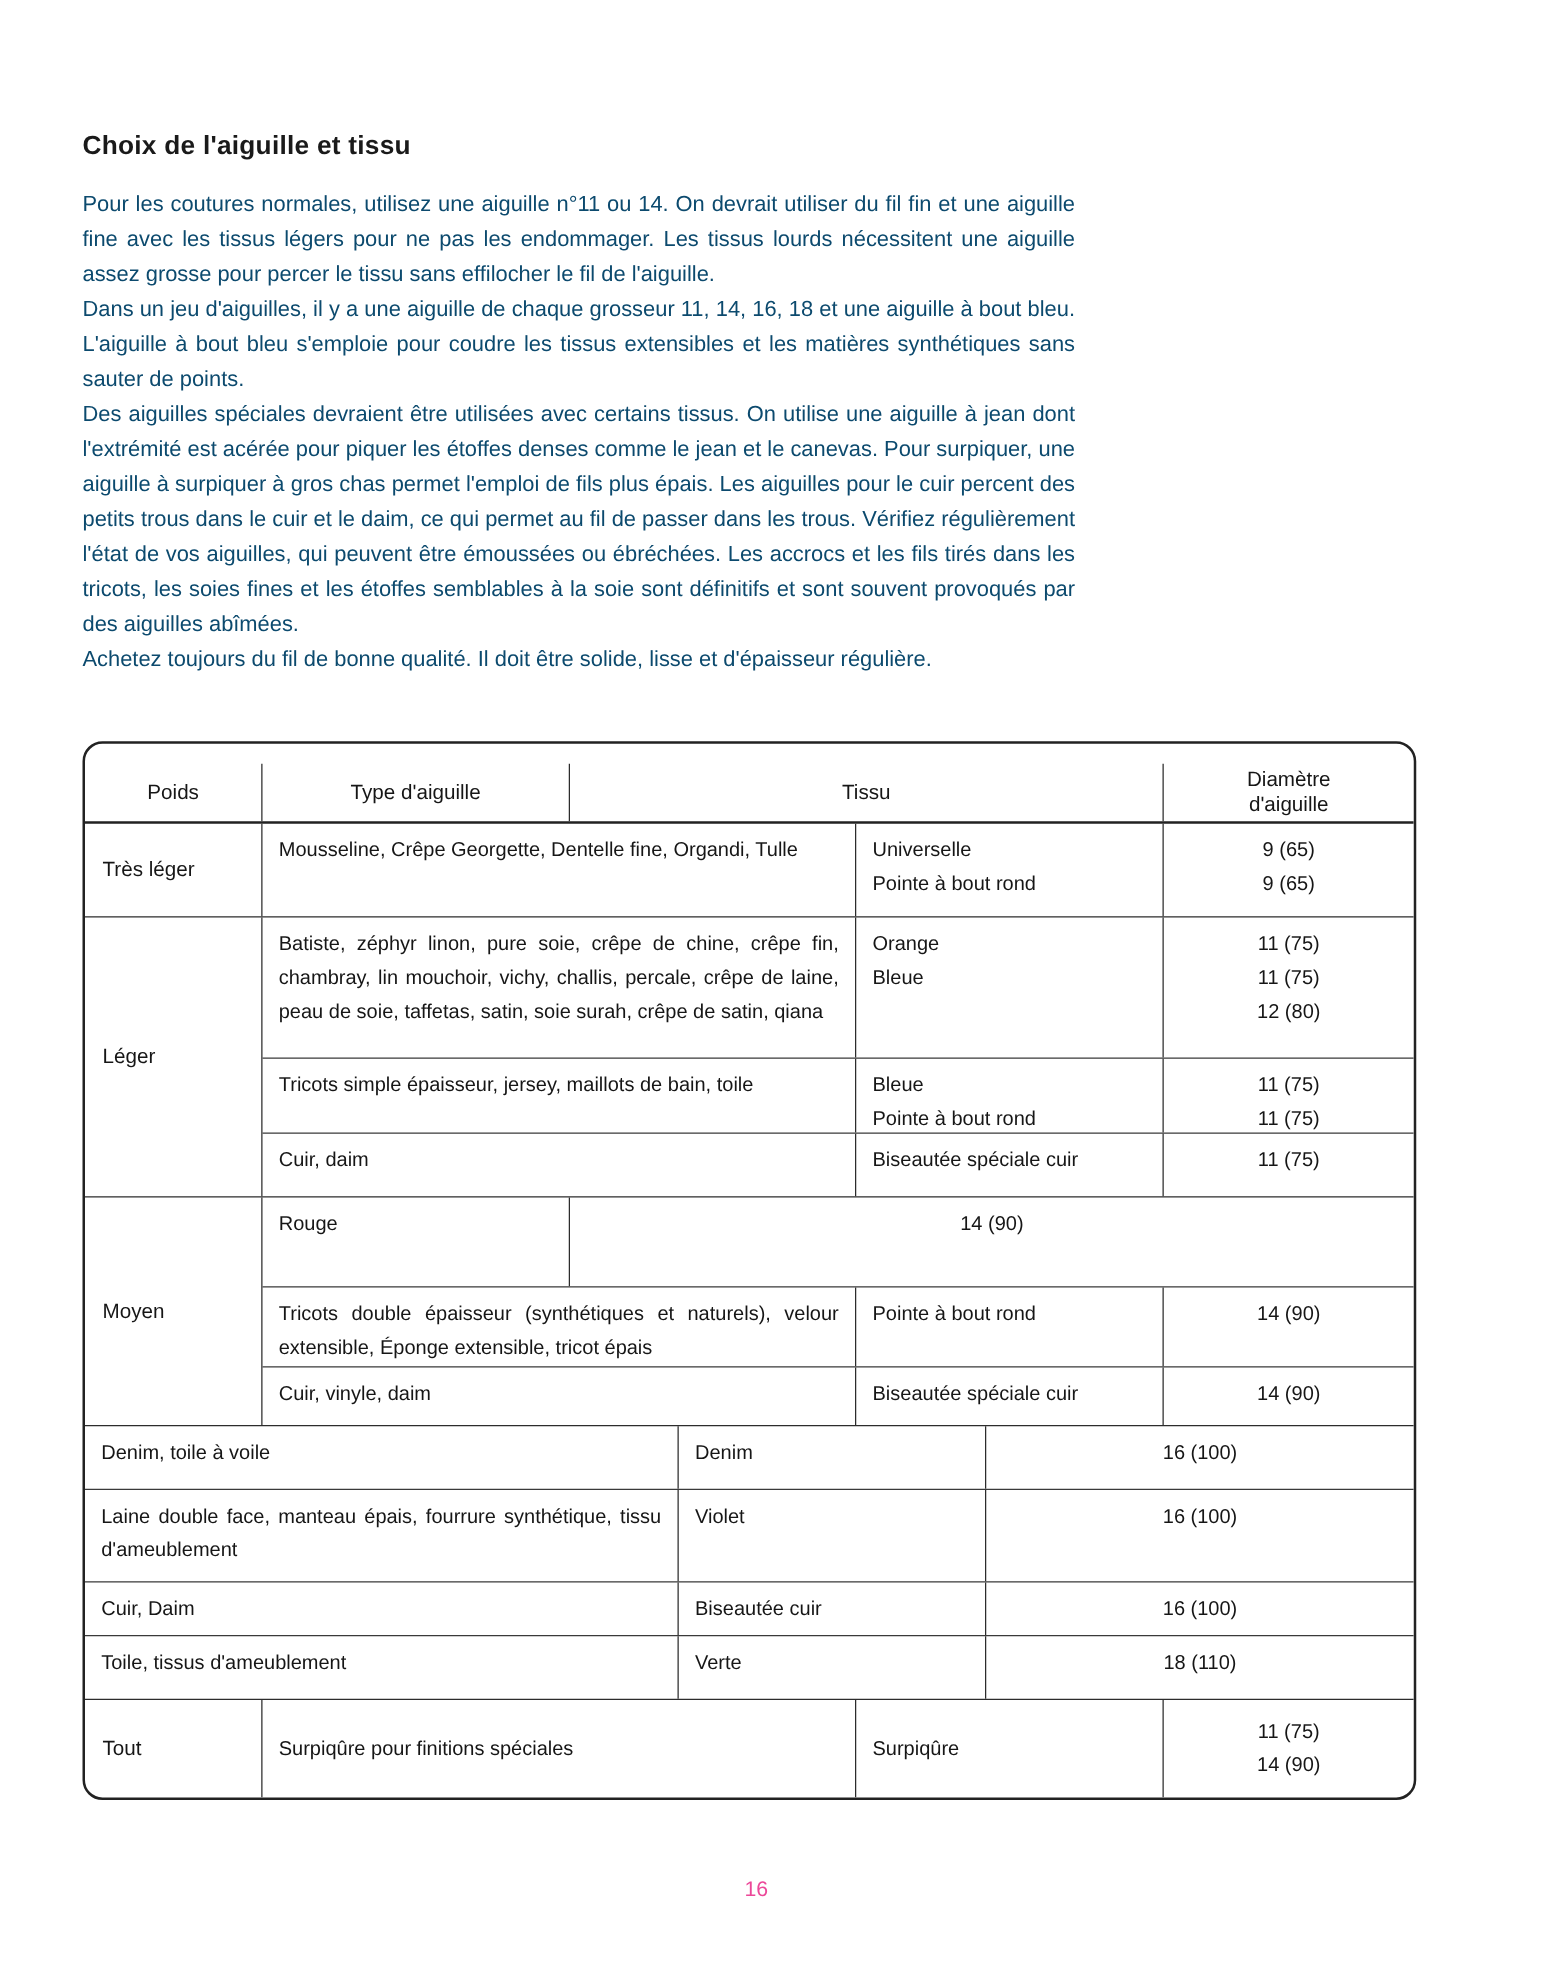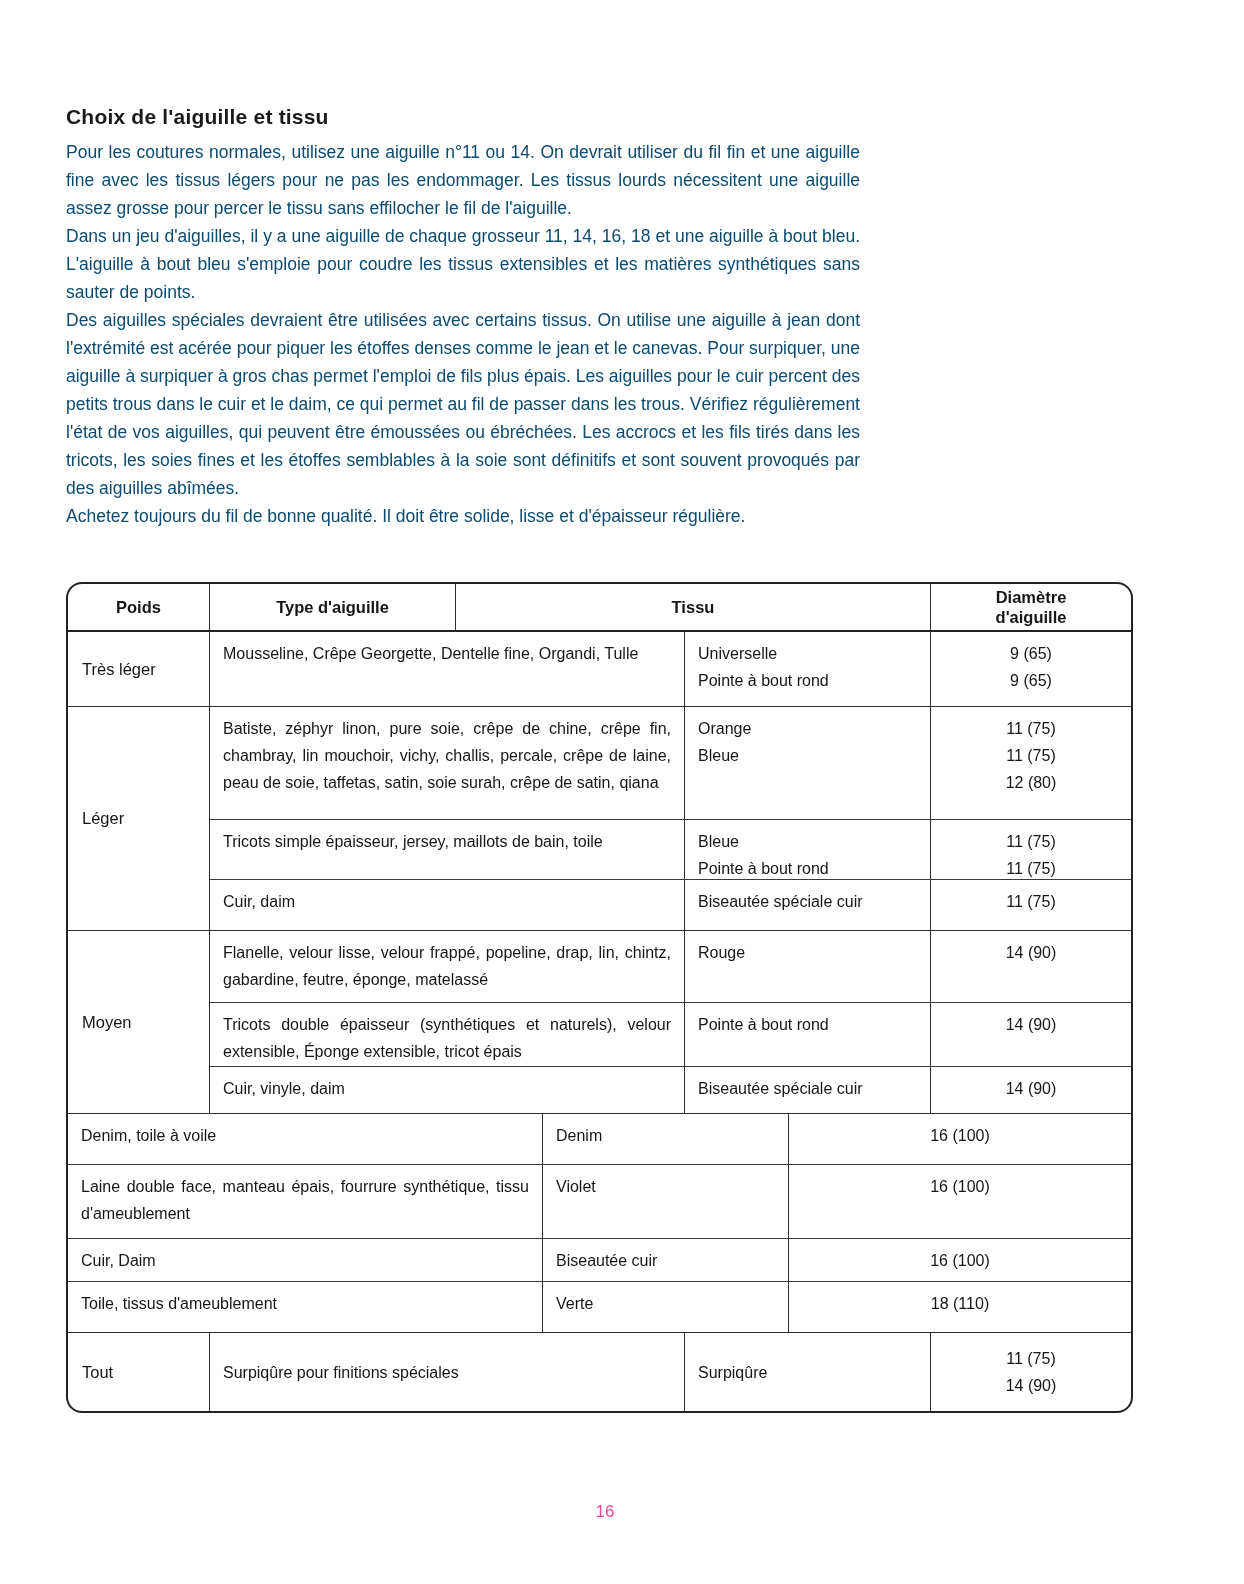--- a/index.html
+++ b/index.html
@@ -8,37 +8,37 @@
     position:relative;
     width:1244px; height:1584px;
     background:#ffffff;
     color:#1a1a1a;
     font-family:"Liberation Sans", sans-serif;
     overflow:hidden;
   }
   .content { padding:104px 0 0 66px; width:1180px; }
   .doc-title {
     font-size:21px; font-weight:700; line-height:26px;
-    letter-spacing:0.2px; margin-bottom:8px;
+    letter-spacing:0.2px; margin-bottom:19px;
   }
   .body-para {
     width:794px; font-size:17.5px; line-height:28px;
     text-align:justify; color:#0c4a6e;
   }
   
   .needle-table {
     margin-top:52px;
     width:1067px;
     border:2px solid #222222;
     border-radius:16px;
     overflow:hidden;
     font-size:16px;
     color:#161616;
   }
-  .thead { display:flex; border-bottom:2px solid #222222; min-height:44px; font-weight:700; font-size:16.5px; }
+  .thead { display:flex; border-bottom:2px solid #222222; min-height:44px; font-weight:400; font-size:16.5px;margin-top:16px; }
   .thead .hcell { display:flex; align-items:center; justify-content:center; text-align:center; line-height:20px; padding:3px 6px; }
   .w-poids { width:142px; flex-shrink:0; }
   .w-tissu { width:475px; flex-shrink:0; }
   .w-type  { width:246px; flex-shrink:0; }
   .w-diam  { flex:1; }
   .br { border-right:1.5px solid #2c2c2c; }
   .tgroup { display:flex; border-top:1.5px solid #2c2c2c; }
   .thead + .tgroup { border-top:0;justify-content:space-between; }
   .poids-cell {
     width:142px; flex-shrink:0;
@@ -147,21 +147,20 @@
               <div>11 (75)</div>
             </div>
           </div>
         </div>
       </div>
 
       <div class="tgroup">
         <div class="poids-cell">Moyen</div>
         <div class="rows">
           <div class="subrow" style="min-height:71px">
-            <div class="tissu-cell">Flanelle, velour lisse, velour frappé, popeline, drap, lin, chintz, gabardine, feutre, éponge, matelassé</div>
             <div class="type-cell">
               <div>Rouge</div>
             </div>
             <div class="diam-cell">
               <div>14 (90)</div>
             </div>
           </div>
           <div class="subrow" style="min-height:64px">
             <div class="tissu-cell">Tricots double épaisseur (synthétiques et naturels), velour extensible, Éponge extensible, tricot épais</div>
             <div class="type-cell">

